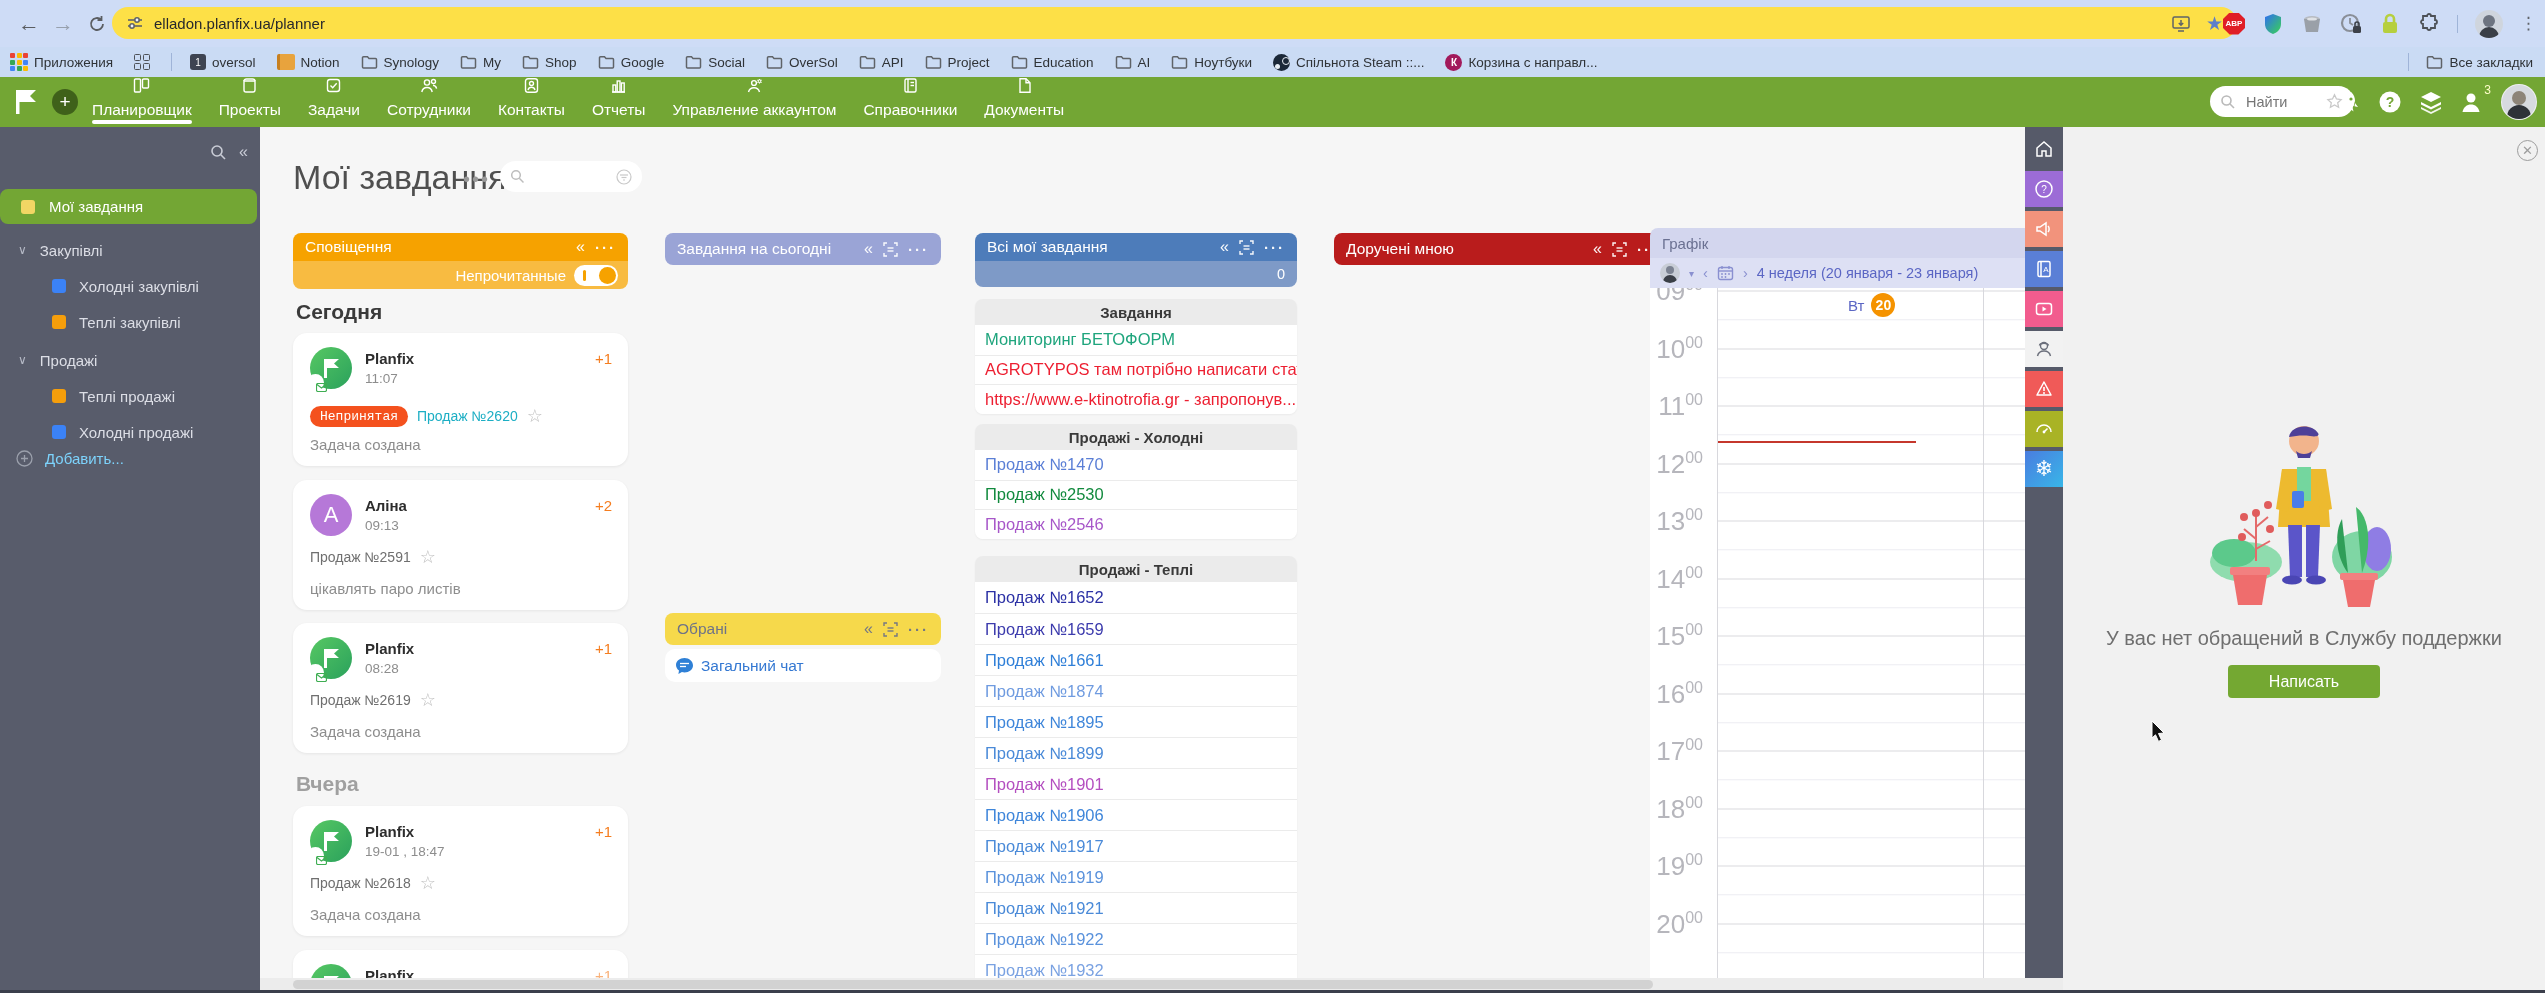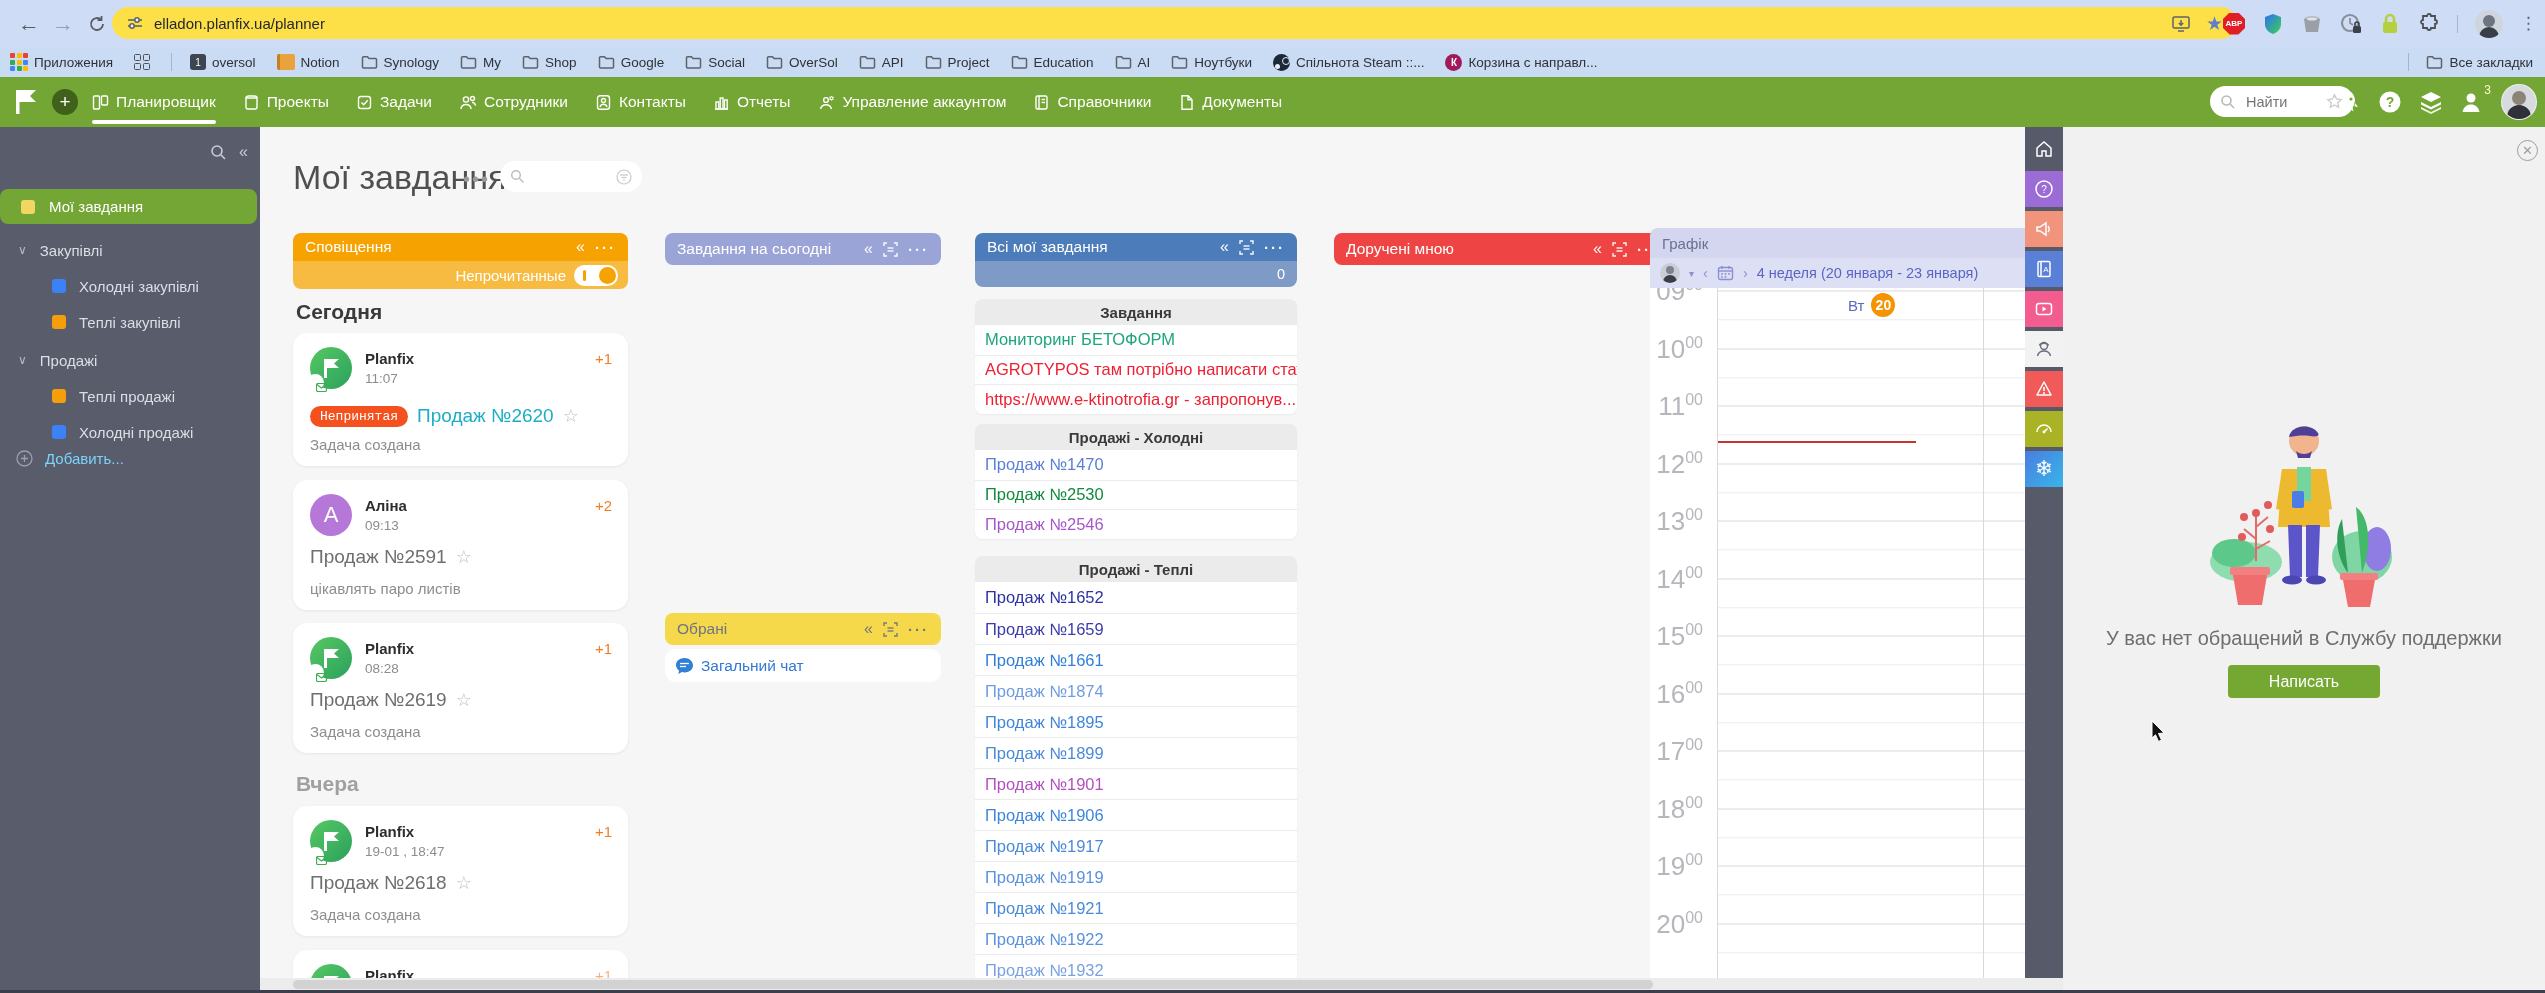--- a/index.html
+++ b/index.html
@@ -33,21 +33,21 @@
   .notionic{width:15px;height:16px;background:#e8a33d;border-radius:2px;border-left:3px solid #c77f1f;}
   .steamic{width:17px;height:17px;border-radius:50%;background:#1b2838;position:relative;}
   .steamic:before{content:"";position:absolute;left:9px;top:3px;width:6px;height:6px;border-radius:50%;border:1.5px solid #e8eef5;}
   .steamic:after{content:"";position:absolute;left:2px;top:10px;width:5px;height:5px;border-radius:50%;background:#e8eef5;}
   .cartic{width:17px;height:17px;border-radius:50%;background:#a2195b;color:#fff;font-size:10px;font-weight:bold;display:flex;align-items:center;justify-content:center;}
   .allbm{position:absolute;right:12px;display:flex;align-items:center;gap:7px;}
   
   .appbar{position:absolute;top:77px;left:0;width:2545px;height:50px;background:#73a634;display:flex;align-items:center;color:#fff;}
   .plusbtn{position:absolute;left:52px;top:12px;width:26px;height:26px;border-radius:50%;background:rgba(20,40,5,0.55);color:#fff;font-size:19px;display:flex;align-items:center;justify-content:center;}
   .mainnav{position:absolute;left:92px;top:0;height:50px;display:flex;align-items:center;gap:27px;}
-  .navitem{position:relative;display:flex;align-items:center;gap:7px;font-size:15.5px;height:50px;}
+  .navitem{position:relative;display:flex;align-items:center;gap:7px;font-size:15.5px;height:50px;flex-direction:column;}
   .navitem .lbl{white-space:nowrap;}
   .navitem.active:after{content:"";position:absolute;left:0;right:0;bottom:3px;height:4px;background:#fff;border-radius:2px;}
   .gsearch{position:absolute;left:2210px;top:9px;width:144px;height:31px;background:#fff;border-radius:16px;display:flex;align-items:center;padding:0 10px;box-sizing:border-box;gap:8px;}
   .gsearch input{border:none;outline:none;width:70px;font-size:14.5px;color:#777;background:transparent;font-family:inherit;}
   .gricons{position:absolute;right:8px;top:0;height:50px;display:flex;align-items:center;gap:17px;}
   .grico{position:relative;display:flex;align-items:center;justify-content:center;}
   .supcnt{position:absolute;top:-8px;right:-7px;font-size:12px;color:#fdfdc9;}
   .gavatar{width:34px;height:34px;border-radius:50%;background:#d7dadf;overflow:hidden;position:relative;border:1px solid rgba(255,255,255,0.6);}
   .gavatar:before{content:"";position:absolute;left:10px;top:6px;width:14px;height:14px;border-radius:50%;background:#8d8478;}
   .gavatar:after{content:"";position:absolute;left:5px;top:20px;width:24px;height:16px;border-radius:12px 12px 0 0;background:#2e3238;}
@@ -78,21 +78,21 @@
   .ncard{position:absolute;left:293px;width:335px;background:#fff;border-radius:14px;box-shadow:0 1px 3px rgba(0,0,0,0.07);}
   .pfav{position:absolute;left:17px;top:14px;width:42px;height:42px;border-radius:50%;background:linear-gradient(135deg,#57c863,#2aa15c);}
   .pfav svg{position:absolute;left:9px;top:9px;}
   .envbadge{position:absolute;left:-3px;bottom:-2px;width:17px;height:17px;border-radius:50%;background:#fff;display:flex;align-items:center;justify-content:center;}
   .lettav{position:absolute;left:17px;top:14px;width:42px;height:42px;border-radius:50%;background:#b678d8;color:#fff;font-size:22px;display:flex;align-items:center;justify-content:center;}
   .ncauthor{position:absolute;left:72px;top:17px;font-size:15px;font-weight:bold;color:#2d2d2d;}
   .nctime{position:absolute;left:72px;top:38px;font-size:13.5px;color:#8d8d8d;}
   .nccount{position:absolute;right:16px;top:17px;font-size:15px;color:#f57d1f;}
   .nctaskrow{position:absolute;left:17px;top:72px;display:flex;align-items:center;gap:9px;}
   .nctag{background:#f4511e;color:#fff;font-size:13px;padding:3px 10px;border-radius:11px;font-family:Liberation Mono, monospace;}
-  .nctask{font-size:19px;text-align:center;}
+  .nctask{font-size:14px;text-align:center;}
   .ncstar{color:#c0c0c0;font-size:18px;}
   .nctext{position:absolute;left:17px;top:103px;font-size:15px;color:#8d8d8d;}
   .nctaskrow.lone{top:66px;}
   .nctext.lone{top:100px;}
   
   .chatcard{position:absolute;left:665px;top:649px;width:276px;height:33px;background:#fff;border-radius:10px;display:flex;align-items:center;padding:0 10px;box-sizing:border-box;gap:7px;}
   .chatlbl{color:#3478d2;font-size:15.5px;}
   
   .athdr{position:absolute;left:975px;top:233px;width:322px;height:54px;border-radius:8px;overflow:hidden;}
   .athdr .r1{height:28px;background:#4d7cba;color:#fff;display:flex;align-items:center;padding:0 12px;font-size:15.5px;}
@@ -781,21 +781,21 @@
         <span style="color: rgb(74, 138, 216);">Продаж №1921</span>
       </div>
     <div class="trow h31">
         <span style="color: rgb(90, 146, 220);">Продаж №1922</span>
       </div>
     <div class="trow h31">
         <span style="color: rgb(122, 162, 226);">Продаж №1932</span>
       </div>
   </div>
 
-  <div class="bhdr" style="left:1334px;top:233px;width:336px;background:#ef4444">
+  <div class="bhdr" style="left:1334px;top:233px;width:336px;background:#b91c1c">
     <span>Доручені мною</span>
       <span class="sp"></span>
     <span class="hic">
       <span class="laquo">«</span>
       <svg width="15" height="15" viewBox="0 0 15 15">
           <g stroke="#fff" stroke-width="1.4" fill="none">
             <path d="M1 4V1h3M11 1h3v3M14 11v3h-3M4 14H1v-3"></path>
             <line x1="4.5" y1="6" x2="10.5" y2="6"></line>
             <line x1="4.5" y1="9" x2="10.5" y2="9"></line>
           </g>

